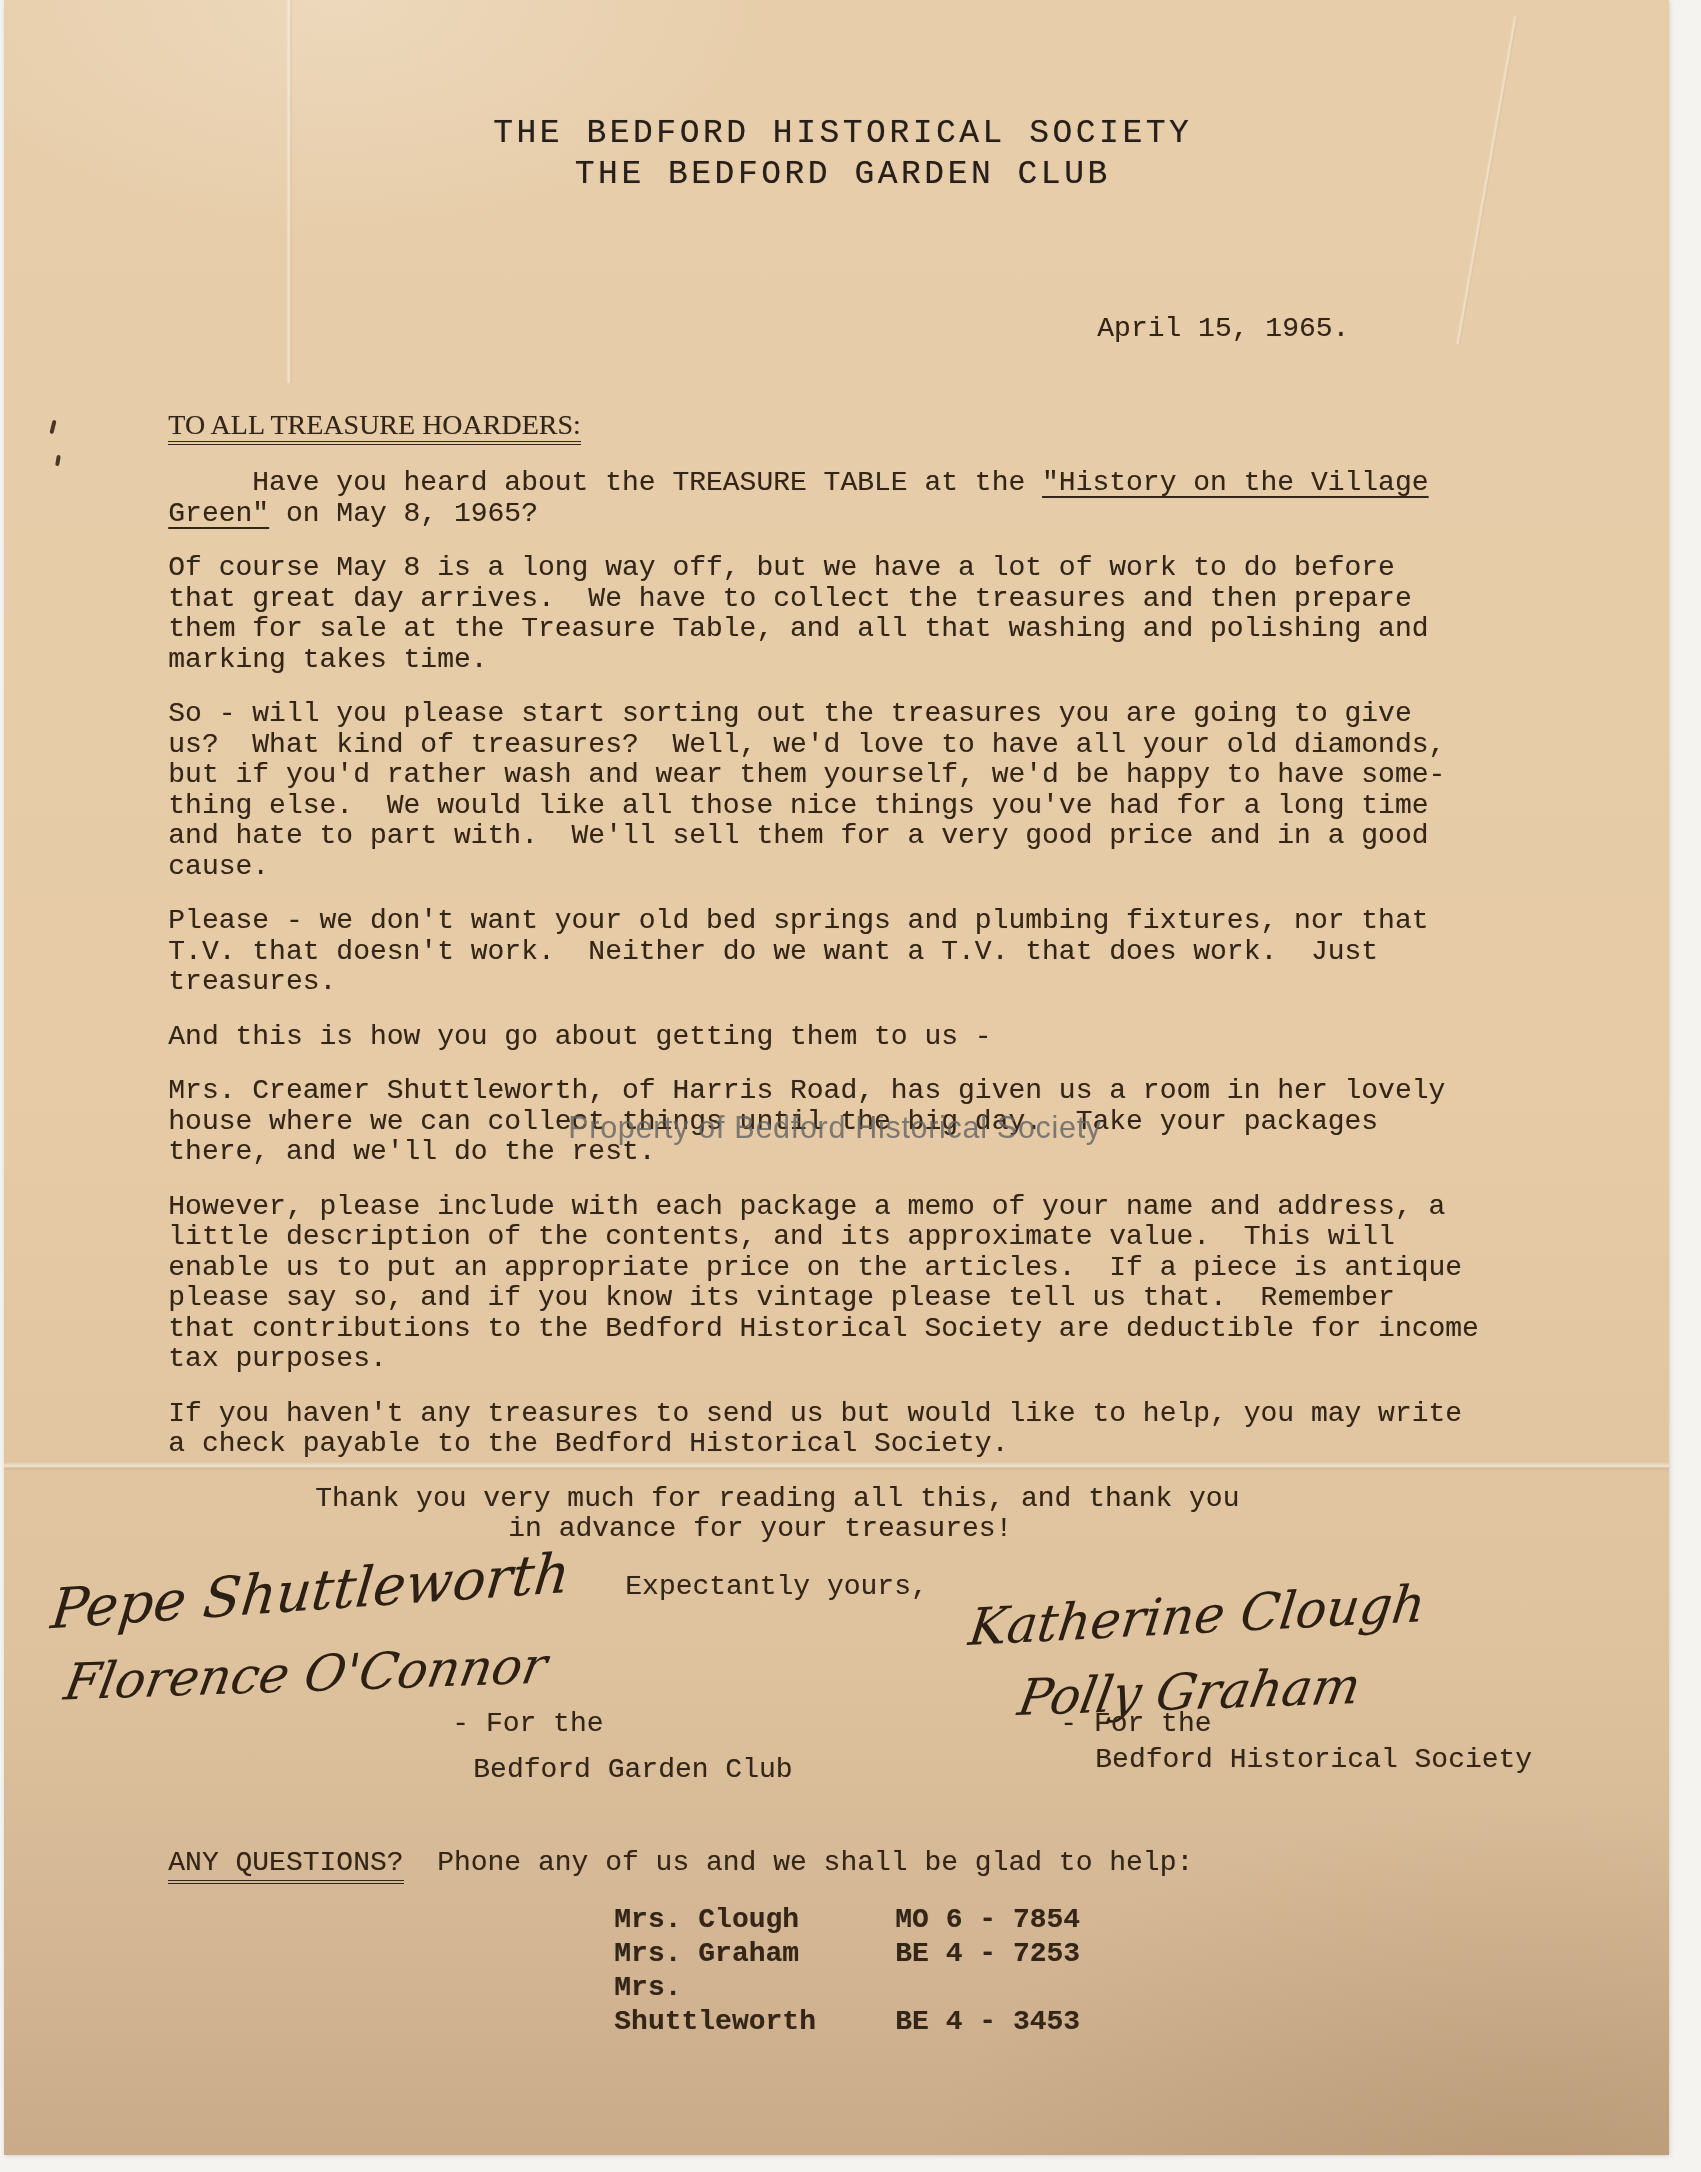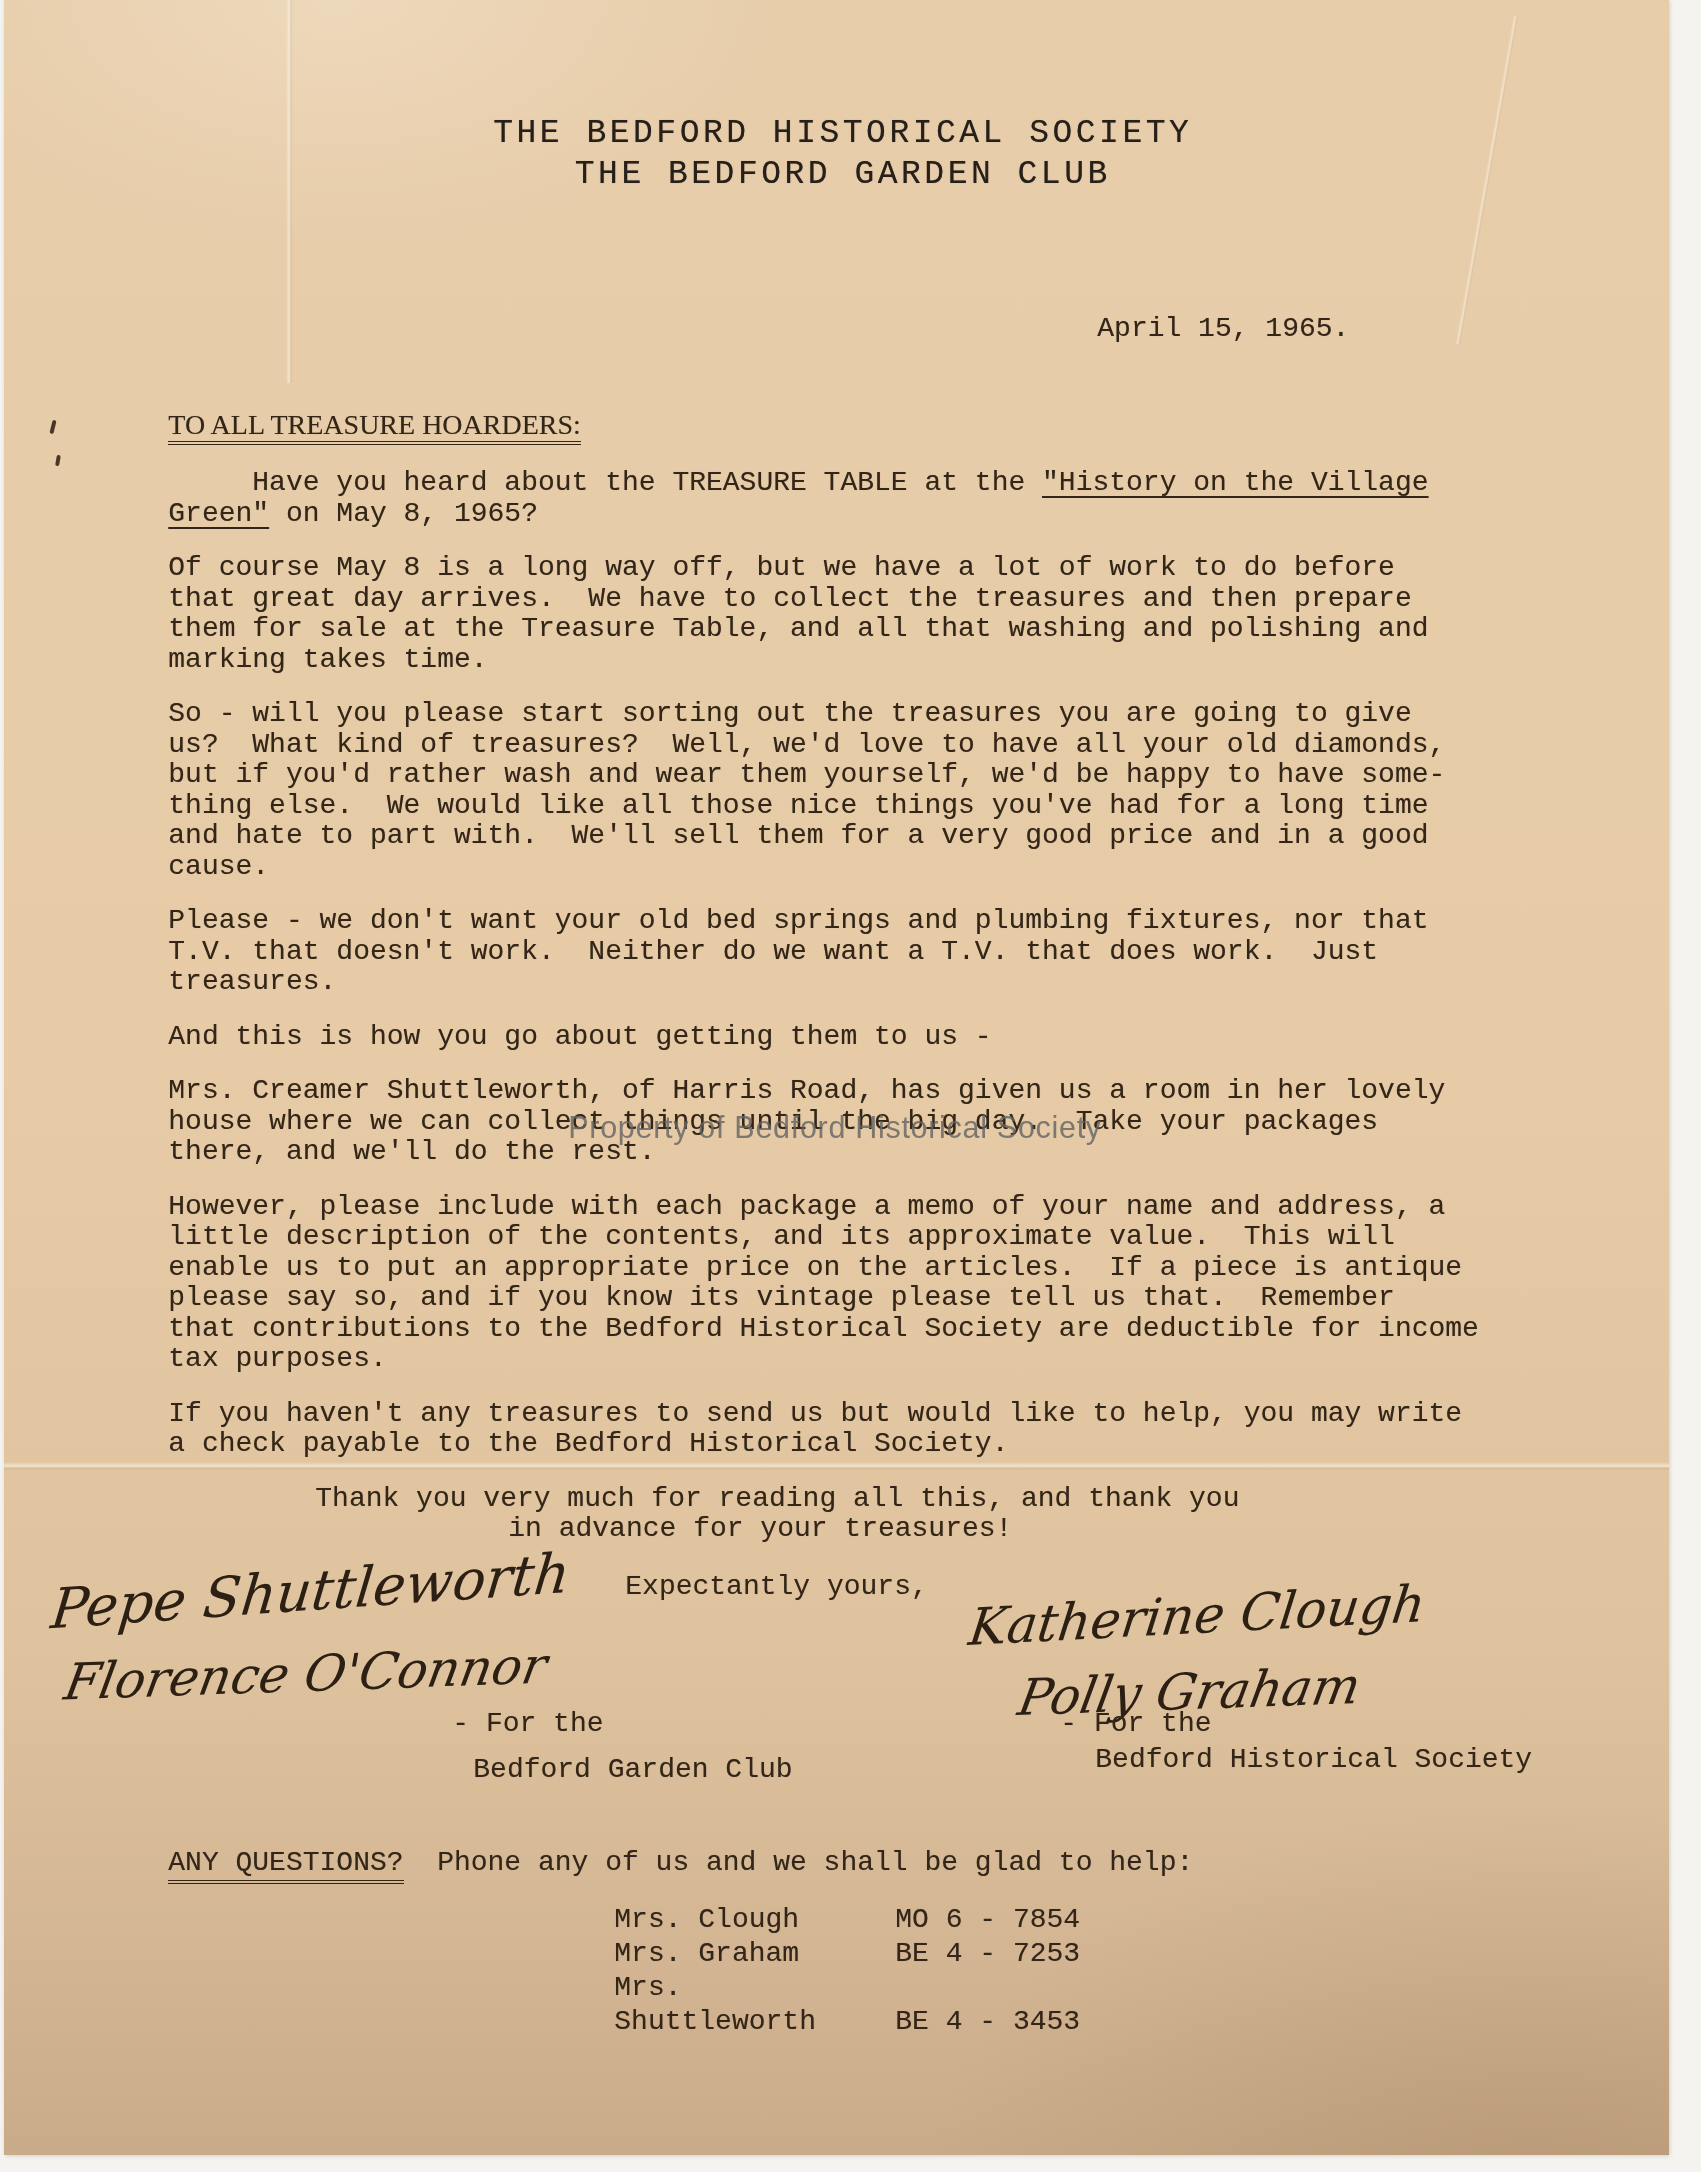--- a/index.html
+++ b/index.html
@@ -86,21 +86,21 @@
   .s2 { left: -103px; top: 86px; font-size: 50px; transform: rotate(-2deg) skewX(-12deg); }
   .s3 { left: 801px; top: 27px;  font-size: 51px; transform: rotate(-3deg) skewX(-10deg); }
   .s4 { left: 851px; top: 104px; font-size: 50px; transform: rotate(-2deg) skewX(-12deg); }
   .typed { position: absolute; white-space: pre; }
   .f1 { left: 284px;  top: 150px; }
   .o1 { left: 305px;  top: 196px; }
   .f2 { left: 892px; top: 150px; }
   .o2 { left: 927px; top: 186px; text-align: center; }
 
   .questions { margin-top: 48px; white-space: pre-wrap; }
-  .contacts { margin-top: 18.4px; padding-left: 446px; line-height: 34px; }
+  .contacts { margin-top: 18.4px; padding-left: 446px; line-height: 34px; font-weight: bold; }
   .contacts .cname { display: inline-block; width: 281px; }
 
   .watermark {
     position: absolute; left: 564px; top: 1110px;
     font-family: "Liberation Sans", sans-serif;
     font-size: 30.5px; letter-spacing: 0.7px;
     color: rgba(100,100,100,0.82);
     white-space: nowrap;
     text-shadow: none;
   }

